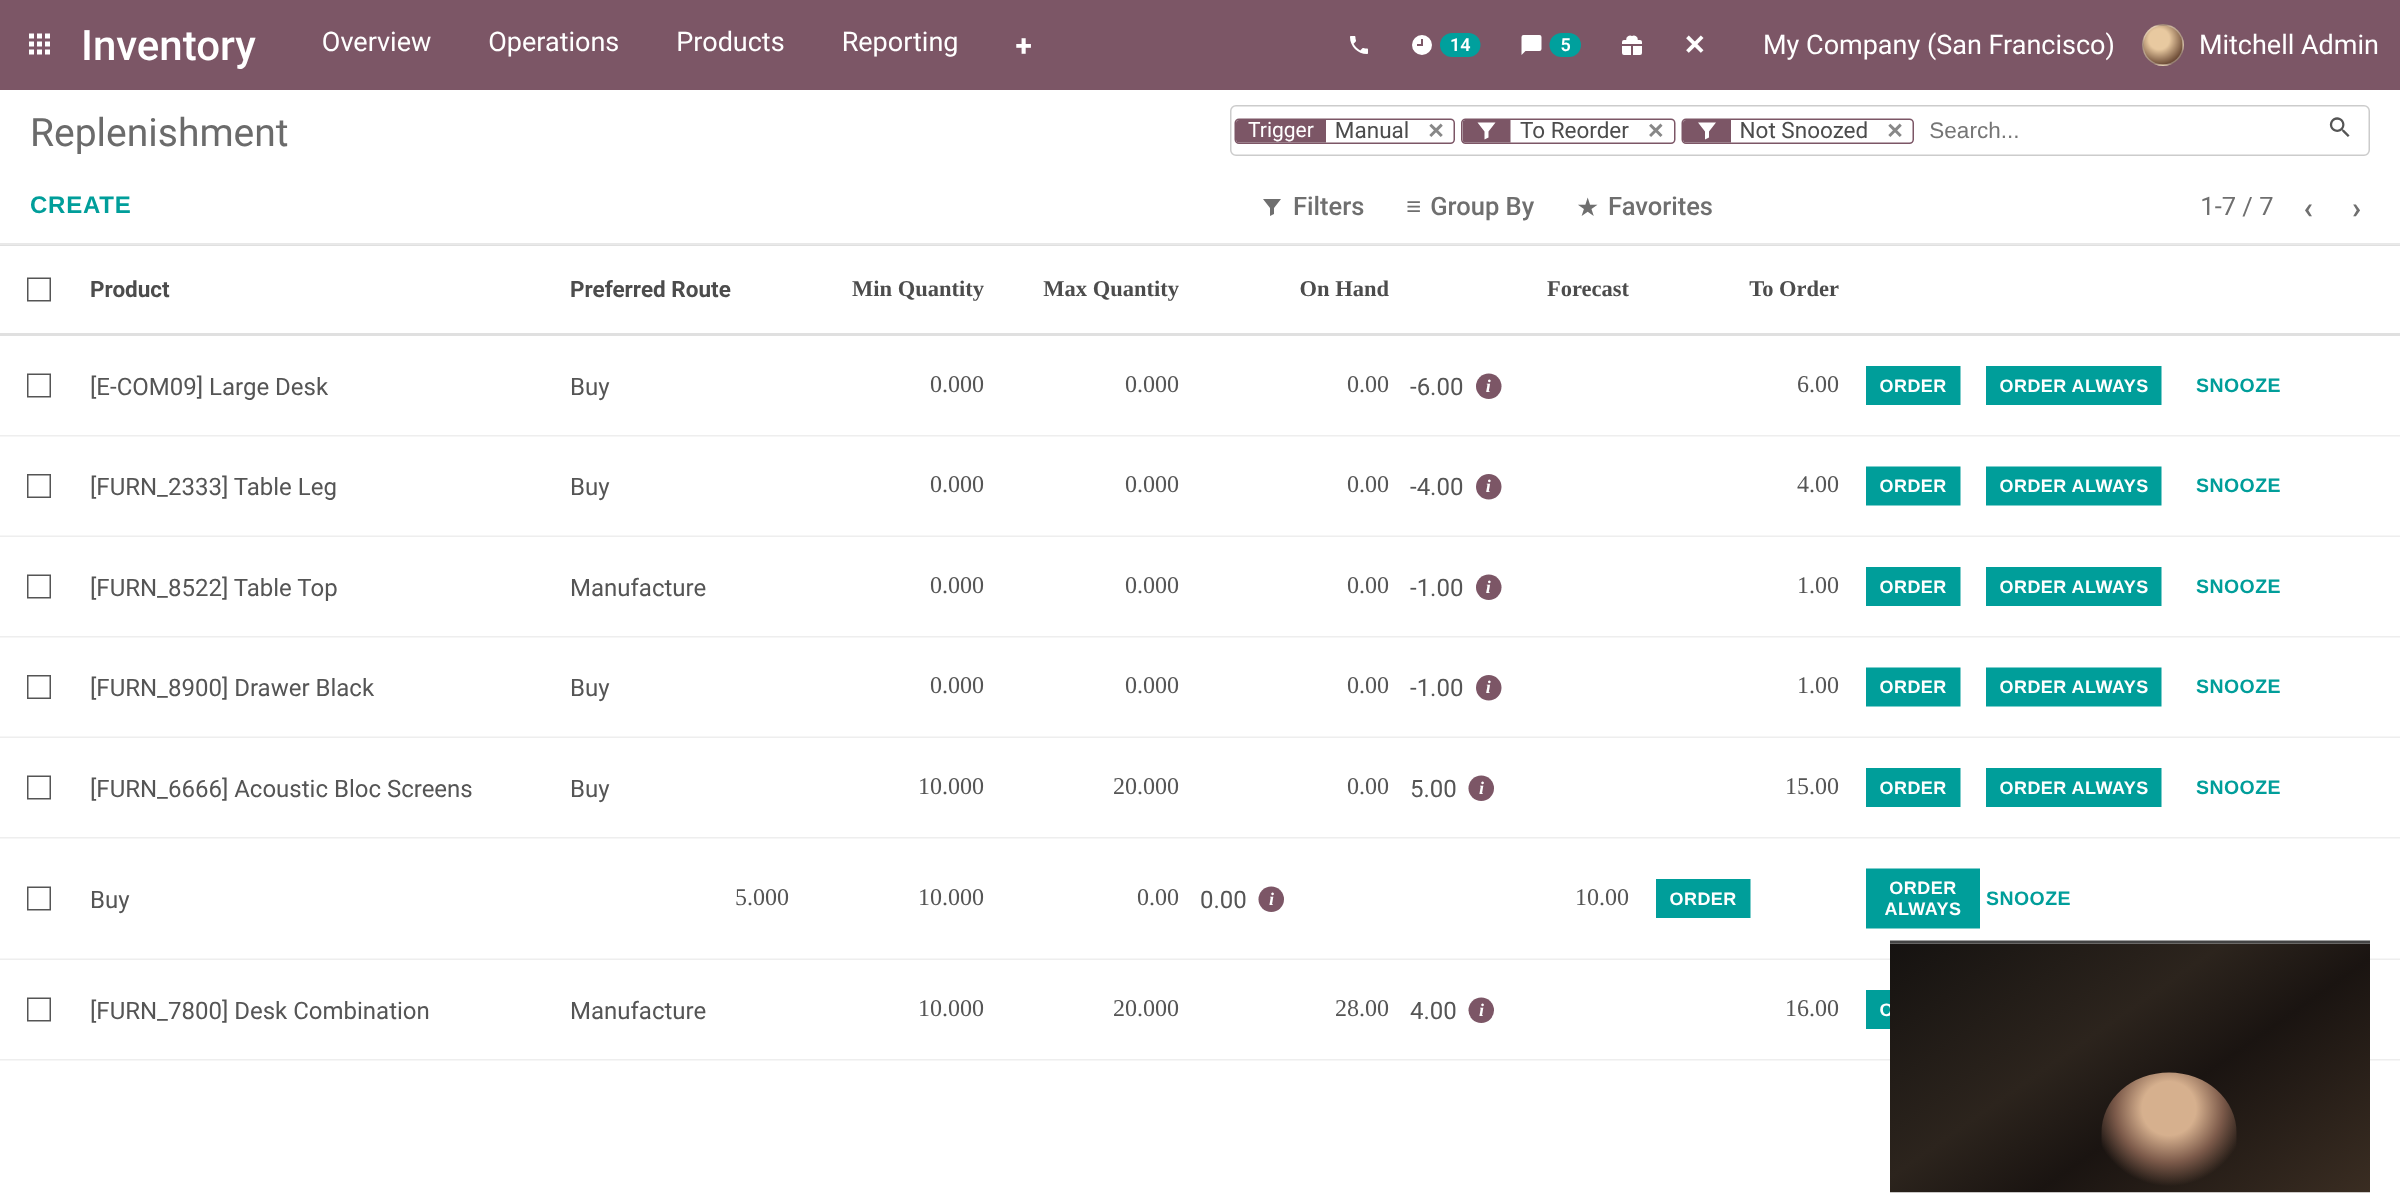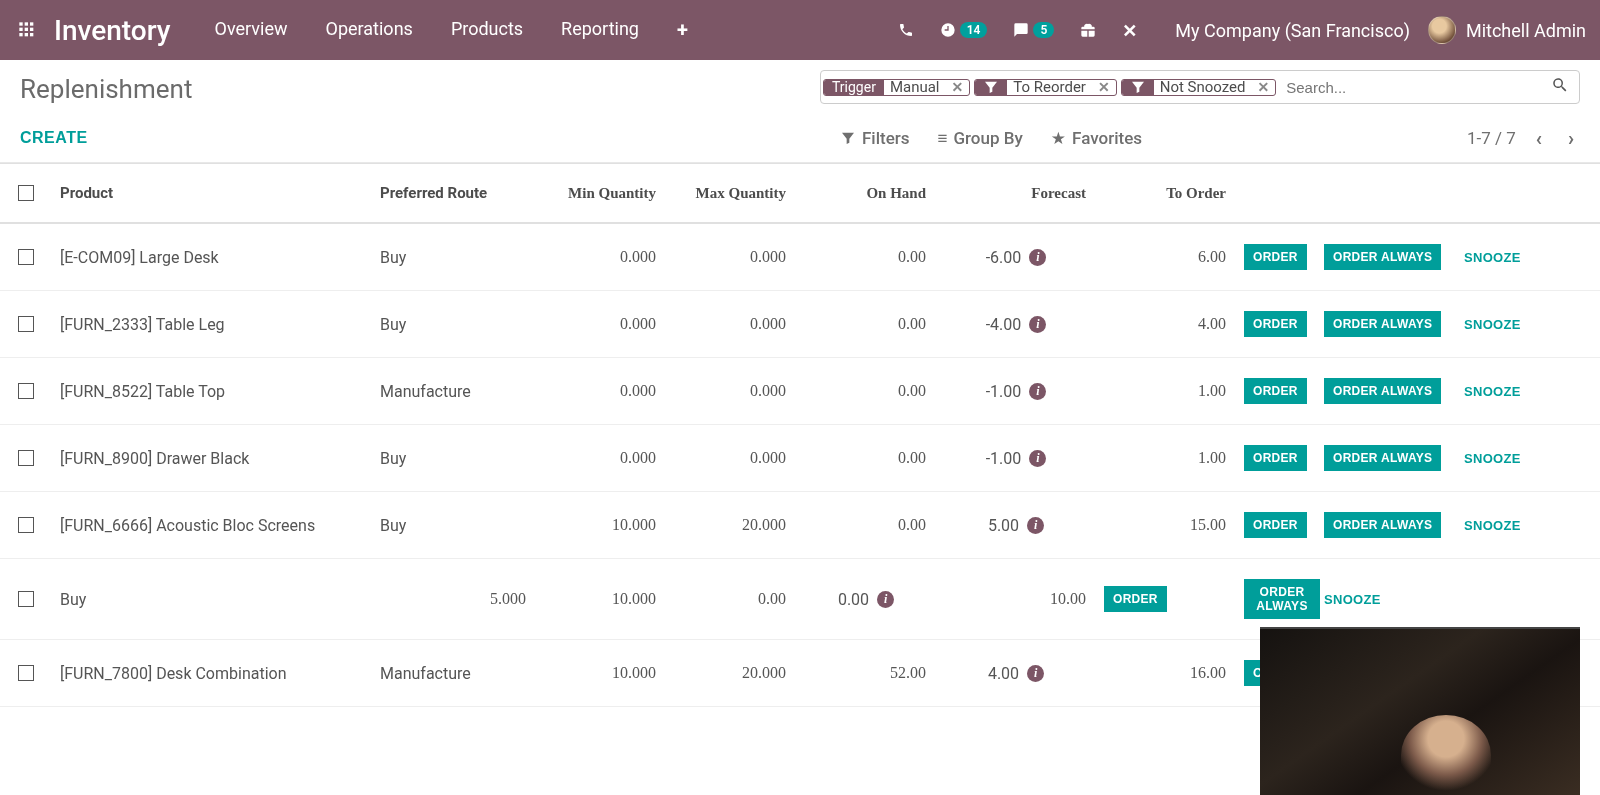--- a/index.html
+++ b/index.html
@@ -38,21 +38,21 @@
 .pager-btn { color: #6f6f6f; font-size: 20px; cursor: pointer; padding: 0 6px; font-weight: 700; }
 
 .list { border-top: 1px solid #e8e8e8; }
 .list-head, .list-row { display: grid; grid-template-columns: 50px 320px 160px 130px 130px 140px 160px 140px 80px 140px 80px; align-items: center; padding: 20px 10px; border-bottom: 1px solid #eee; }
 .list-head { border-top: 1px solid #e0e0e0; border-bottom: 2px solid #e0e0e0; }
 .th { font-weight: 700; color: #4c4c4c; font-size: 15px; }
 .num { text-align: right; padding-right: 14px; font-family: Liberation Serif, serif; }
 .chk { width: 16px; height: 16px; border: 1.5px solid #555; cursor: pointer; margin-left: 8px; }
 .td { font-size: 16px; color: #555; }
 .info-icon { color: #7c5666; background: #7c5666; color: #fff; border-radius: 50%; width: 17px; height: 17px; display: inline-flex; align-items: center; justify-content: center; font-size: 12px; margin-left: 8px; font-weight: 700; font-style: italic; font-family: Georgia, serif; }
-.forecast-cell { display: flex; justify-content: center; align-items: center; padding-right: 8px; }
+.forecast-cell { display: flex; justify-content: flex-start; align-items: center; padding-right: 8px; }
 .btn { background: #009e9a; color: #fff; font-weight: 700; font-size: 12px; padding: 6px 9px; border: none; cursor: pointer; letter-spacing: .3px; }
 .btn-link { background: none; color: #009e9a; font-weight: 700; font-size: 13px; border: none; cursor: pointer; letter-spacing: .3px; }
 .btn-cell { padding-left: 4px; }
 .webcam { position: absolute; bottom: 0; right: 20px; width: 320px; height: 168px; background: linear-gradient(145deg,#151210,#2c241d 40%,#1a1411 60%,#3a2d22); border-top: 2px solid #444; }
 .webcam::after { content: ""; position: absolute; bottom: 0; left: 44%; width: 90px; height: 80px; background: radial-gradient(circle at 50% 30%, #d6b08e 25%, #7c5a4a 50%, transparent 72%); border-radius: 50% 50% 40% 40%; }
 svg.ico { width: 16px; height: 16px; fill: currentColor; }
 </style>
 </head>
 <body>
 
@@ -296,21 +296,21 @@
         <div class="btn-cell"><button class="btn-link">SNOOZE</button></div>
       </div>
       <div class="list-row">
         <div>
           <div class="chk"></div>
         </div>
         <div class="td">[FURN_7800] Desk Combination</div>
         <div class="td">Manufacture</div>
         <div class="td num">10.000</div>
         <div class="td num">20.000</div>
-        <div class="td num">52.00</div>
+        <div class="td num">28.00</div>
         <div class="td forecast-cell">
           <span>4.00</span>
           <span class="info-icon">i</span>
         </div>
         <div class="td num">16.00</div>
         <div class="btn-cell"><button class="btn">ORDER</button></div>
         <div class="btn-cell"><button class="btn">ORDER ALWAYS</button></div>
         <div class="btn-cell"><button class="btn-link">SNOOZE</button></div>
       </div>
     </div>

